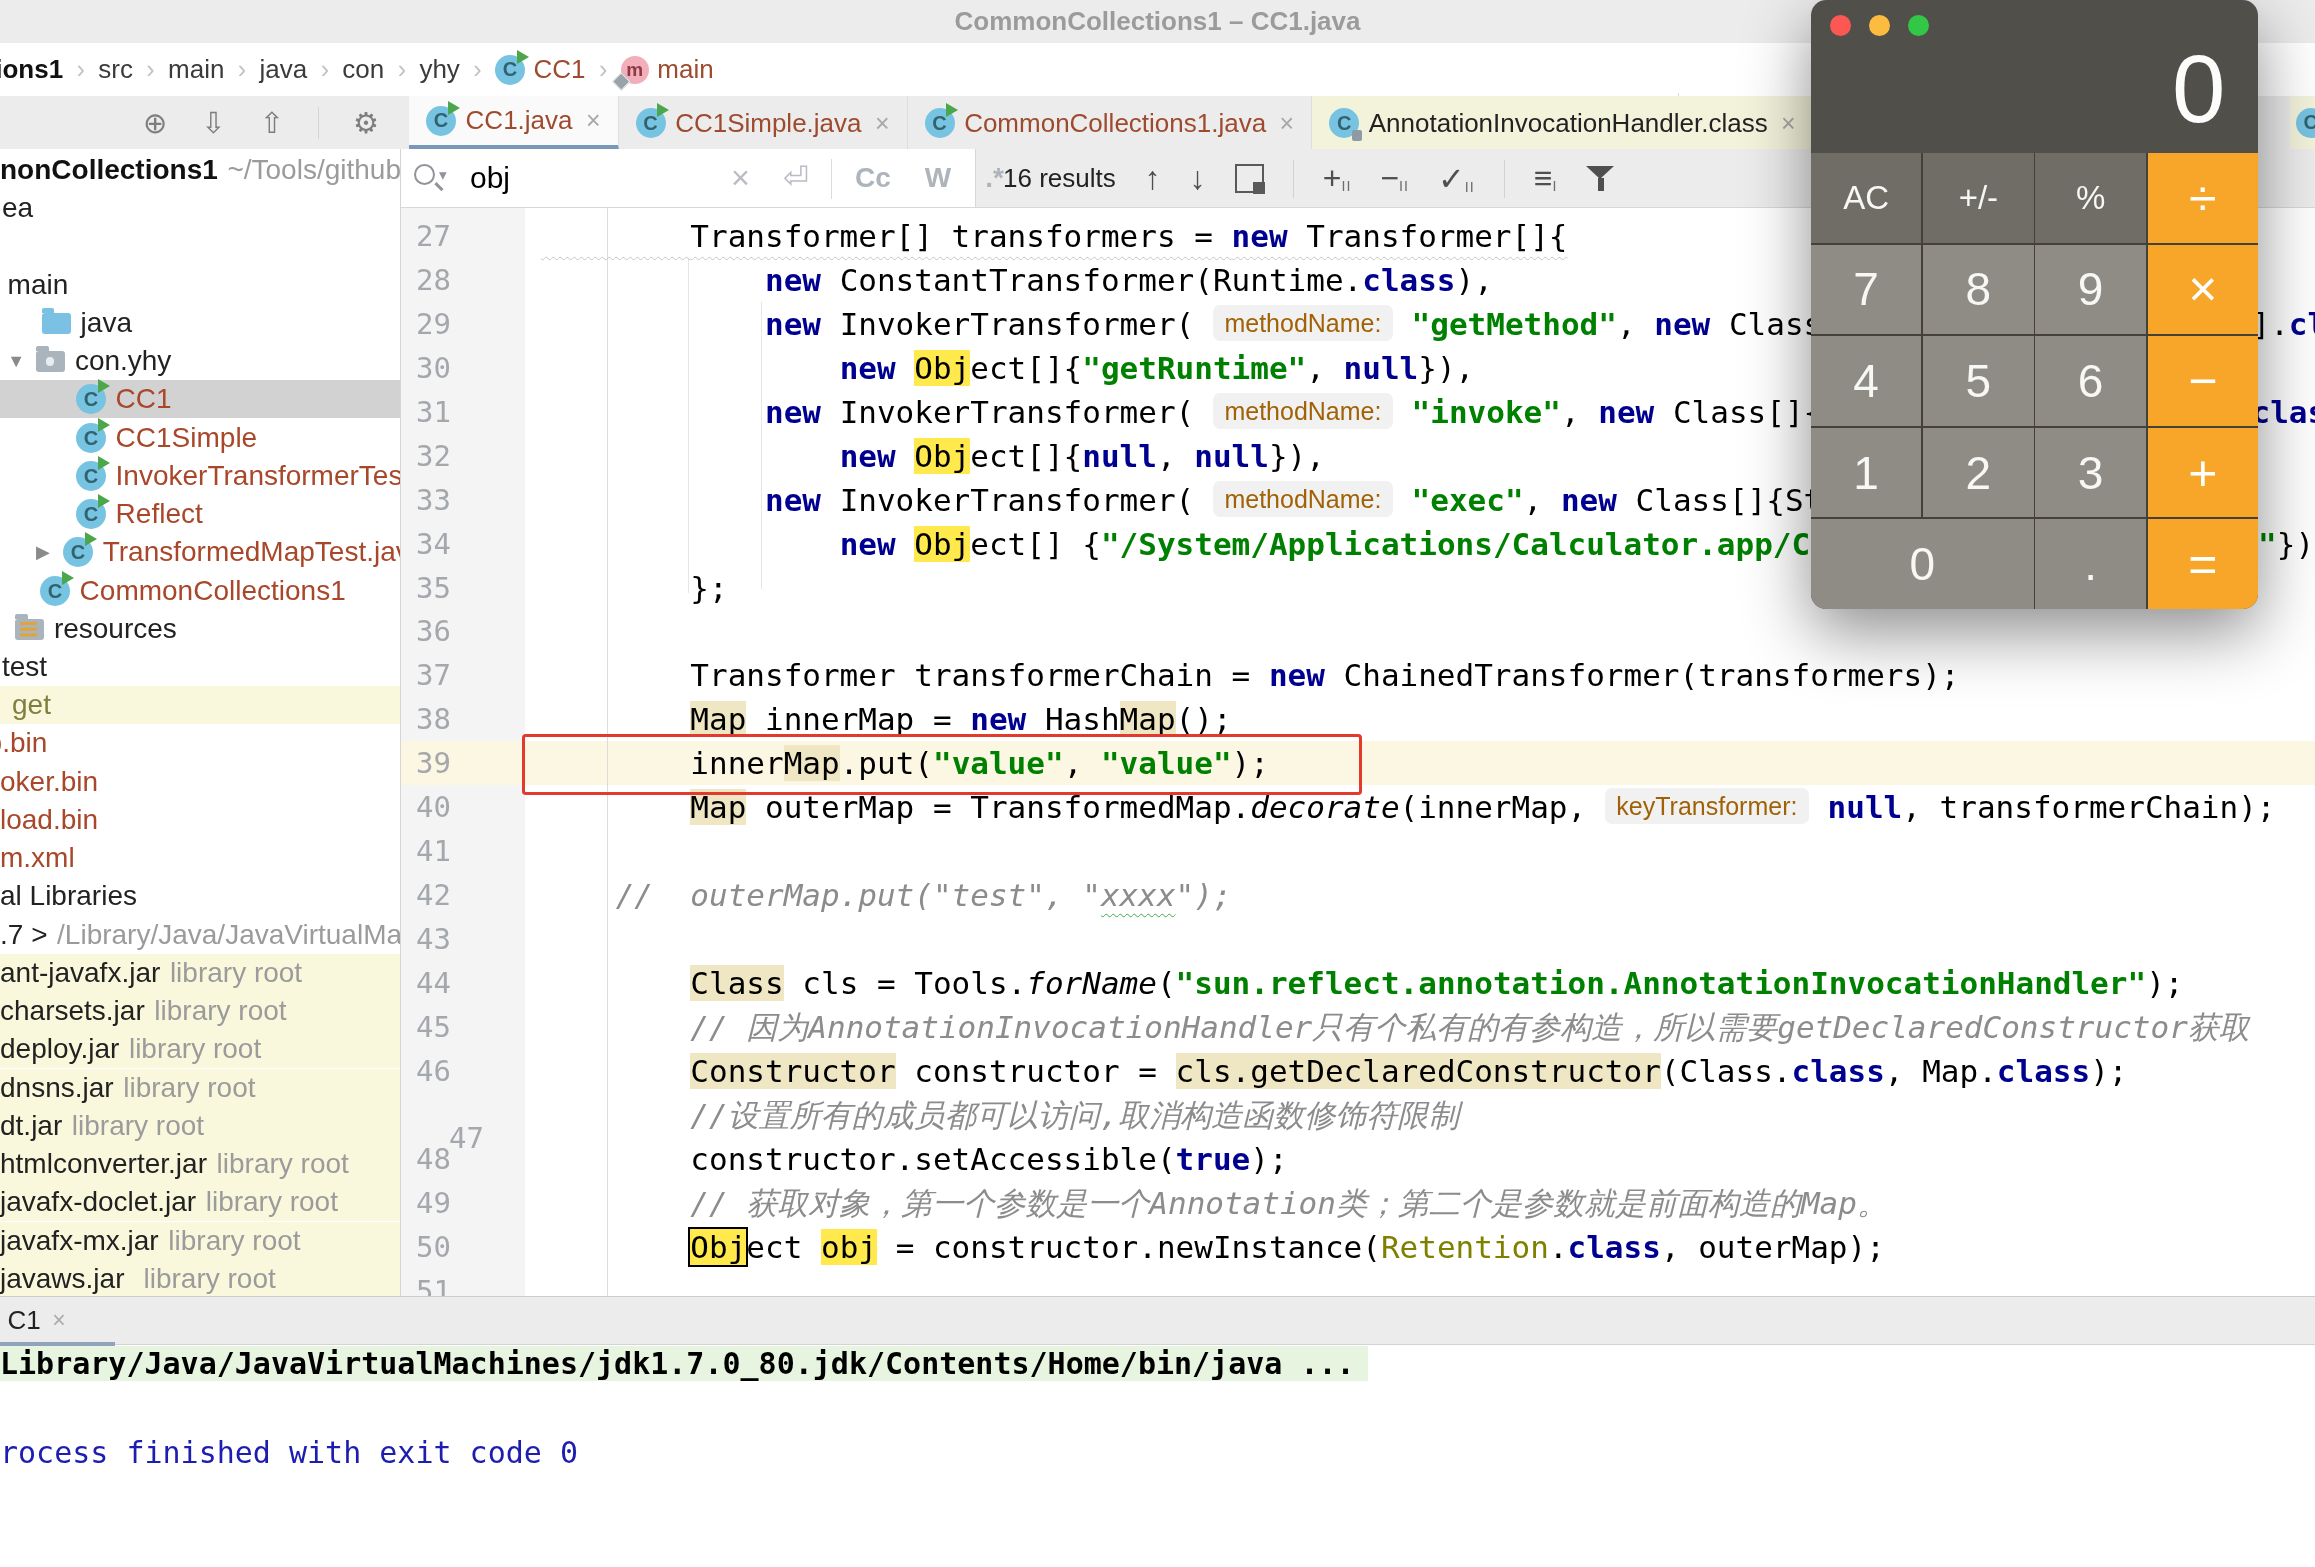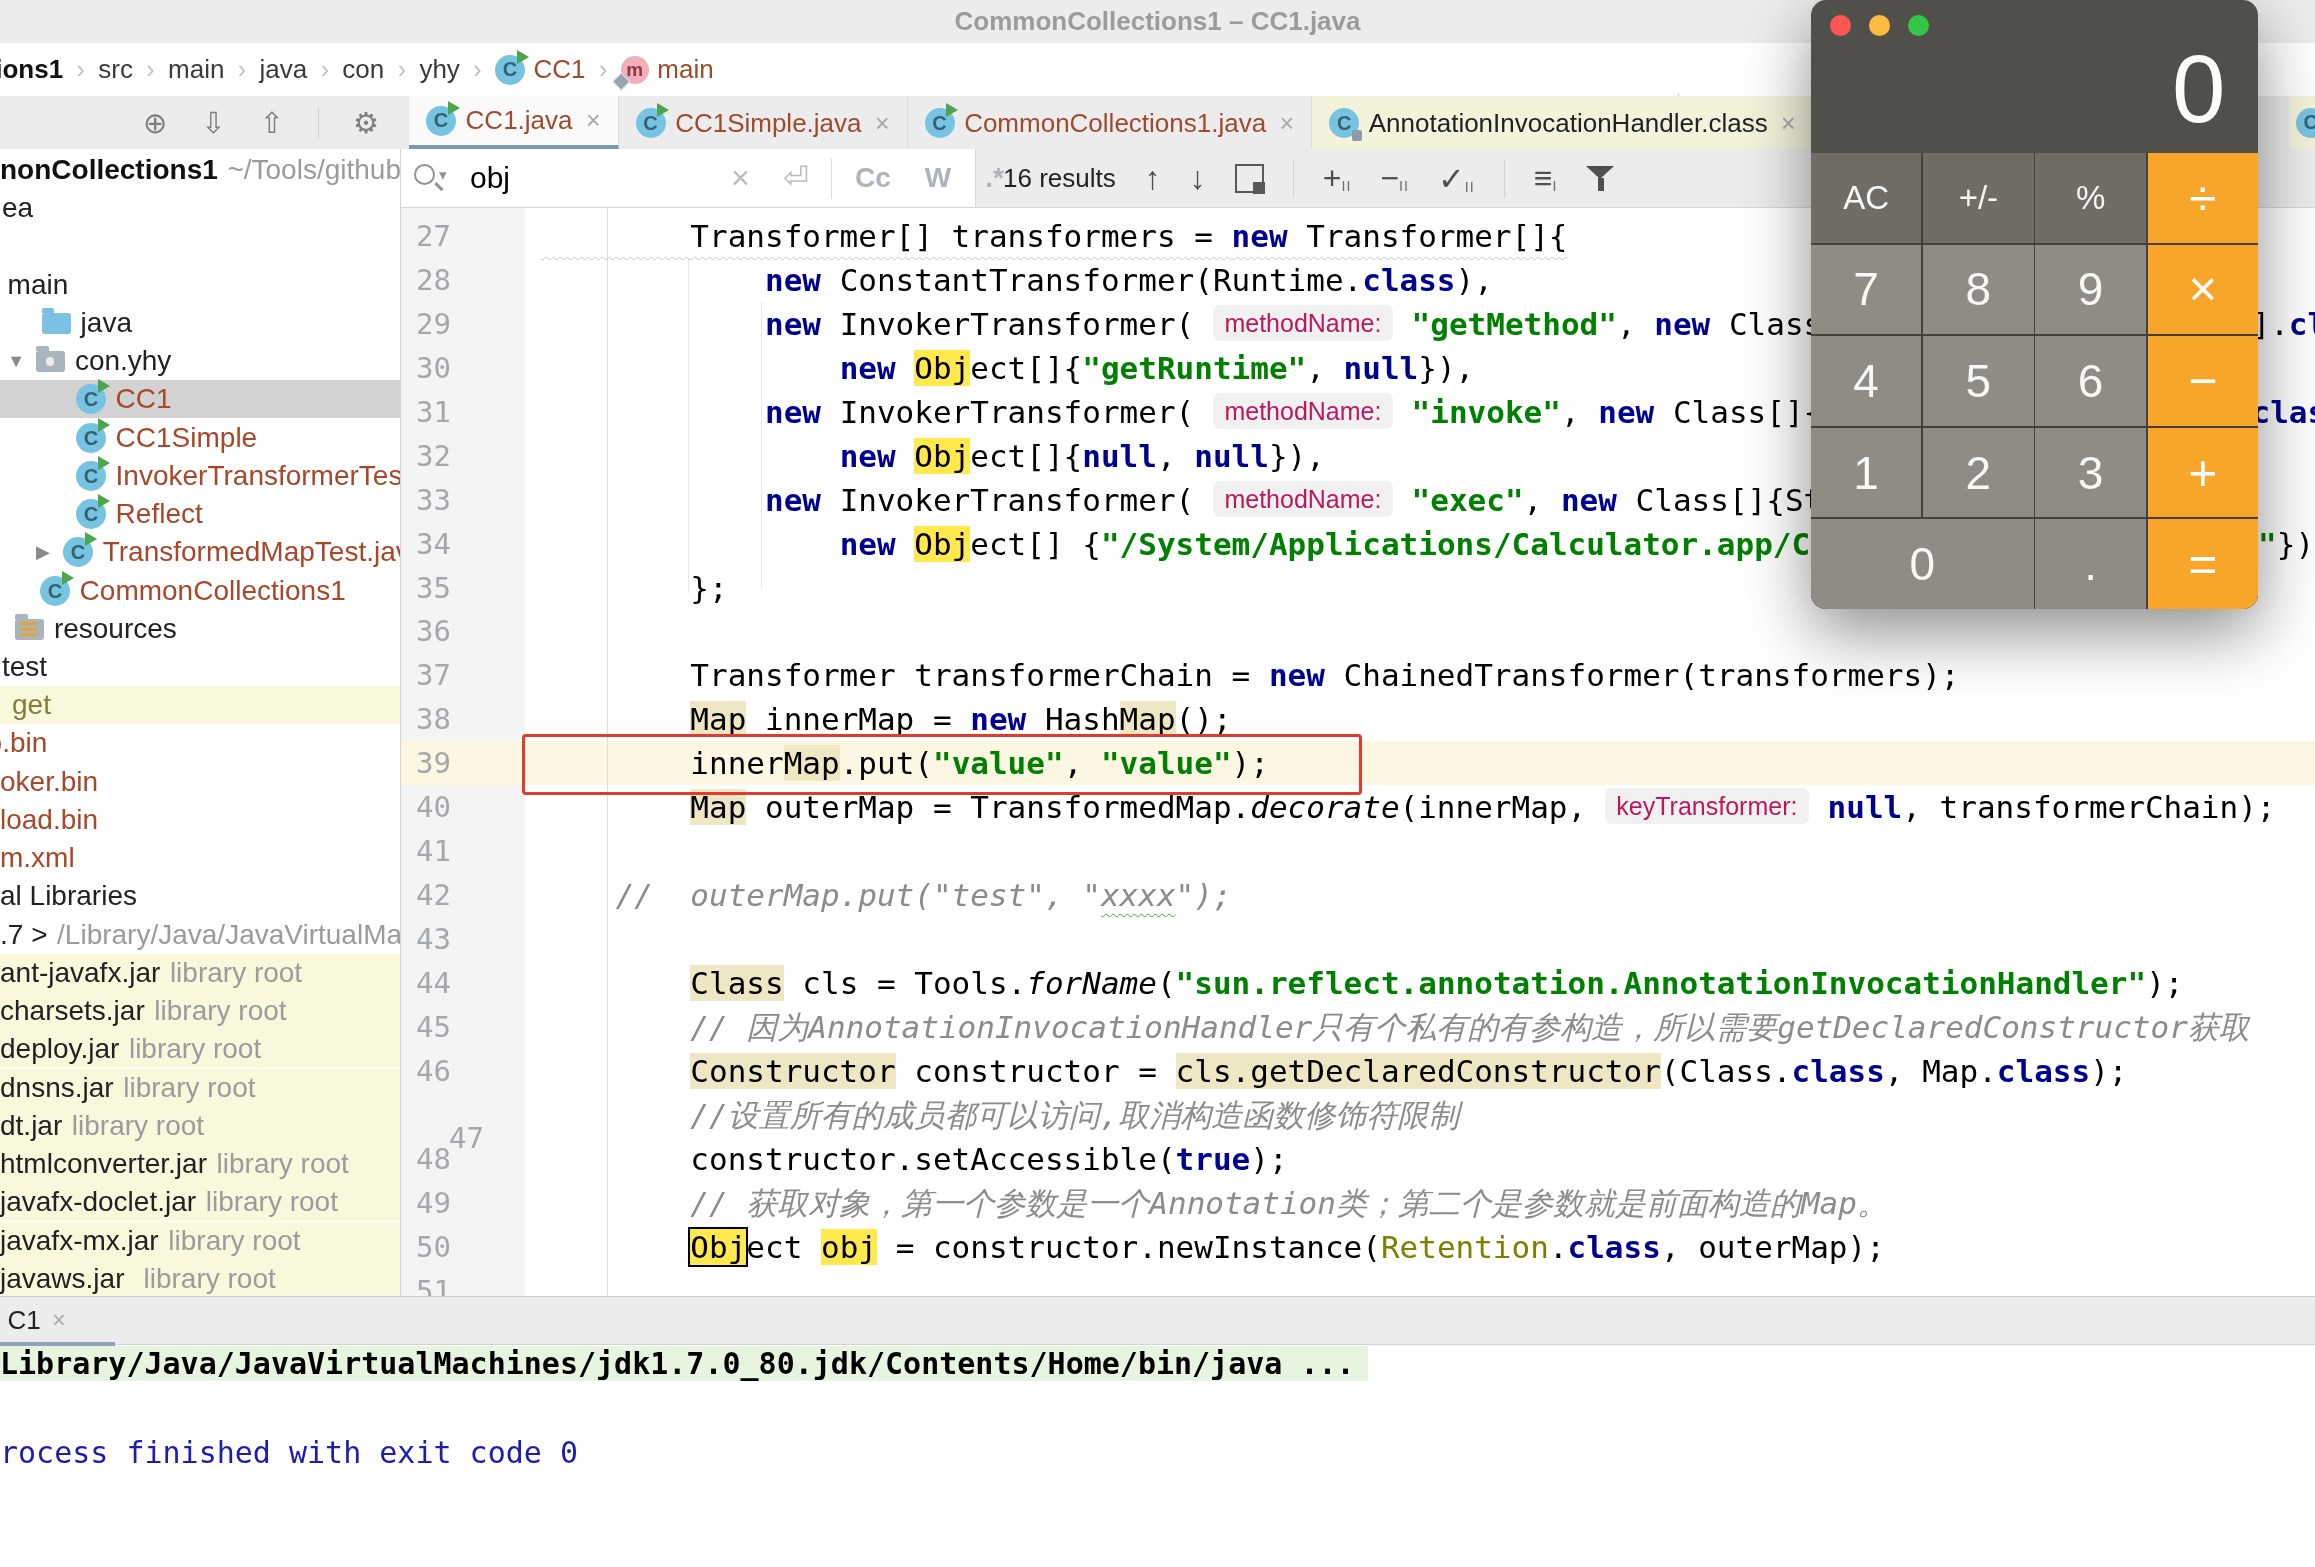--- a/index.html
+++ b/index.html
@@ -113,41 +113,41 @@
   .code-line.wavy{text-decoration:underline wavy #C6C6C6 1px;text-underline-offset:8.6px;}
   .sk{color:#000090;font-weight:bold;}
   .ss{color:#008000;font-weight:bold;}
   .sc{color:#8C8C8C;font-style:italic;}
   .sm{font-style:italic;}
   .so{color:#808000;}
   .sy{background:#FFE94D;}
   .sY{background:#FFE94D;outline:2.9px solid #000;}
   .sb{background:#EFE7C3;}
   .sg{color:#8C8C8C;font-style:italic;text-decoration:underline wavy #3CB043 1px;text-underline-offset:6.7px;}
-  .sh{display:inline-block;background:#F1F1F1;color:#be185d;border-radius:7px;
+  .sh{display:inline-block;background:#F1F1F1;color:#a16207;border-radius:7px;
       font:25px/34px "Liberation Sans",sans-serif;padding:1px 11.5px;vertical-align:2.9px;}
   #redbox{position:absolute;left:121px;top:526px;width:834px;height:55px;border:3.8px solid #E23B2E;border-radius:3.8px;}
   
   #console{position:absolute;left:0;top:1296px;width:100%;height:271px;background:#FFF;border-top:1px solid #CCC;box-sizing:border-box;}
   #cstrip{position:absolute;left:0;top:0;width:100%;height:48px;background:#ECECEC;border-bottom:1px solid #D3D3D3;box-sizing:border-box;}
   #ctab{position:absolute;left:7.6px;top:0;height:47px;display:flex;align-items:center;gap:11.5px;font-size:26px;color:#222;}
   #ctab .x{color:#ABABAB;font-size:23px;}
   #cscroll{position:absolute;left:0;top:45px;width:115px;height:11.5px;background:#8FA3BE;}
   #cline1{position:absolute;left:0;top:42px;font:bold 30px/50px "DejaVu Sans Mono",monospace;color:#000;}
   #cline1 .hl{background:#E7F4E0;padding-right:13.4px;}
   #cline2{position:absolute;left:0;top:131px;font:30px/50px "DejaVu Sans Mono",monospace;color:#1D1DB0;}
   
   #calc{position:absolute;left:1811px;top:0;width:447px;height:609px;border-radius:15.3px;
         background:#514F49;box-shadow:0 23px 67px rgba(0,0,0,.45);overflow:hidden;z-index:40;}
   #lights{position:absolute;left:19px;top:15.3px;display:flex;gap:18px;}
   #lights span{width:21px;height:21px;border-radius:50%;display:block;}
   #calcdisplay{position:absolute;right:32.5px;top:34px;color:#FCFCFB;font-size:96px;font-weight:200;
                font-family:"Liberation Sans",sans-serif;}
   #keys{position:absolute;left:0;right:0;top:153px;bottom:0;display:grid;
-        grid-template-columns:repeat(4,1fr);grid-template-rows:repeat(5,1fr);gap:1.9px;background:#454039;}
+        grid-template-columns:repeat(4,1fr);grid-template-rows:repeat(5,1fr);gap:1.9px;background:#454039;border-radius:28px;}
   .key{display:flex;align-items:center;justify-content:center;color:#F7F7F4;
        font-family:"Liberation Sans",sans-serif;}
   .key.fn{background:#6F6D66;font-size:33px;}
   .key.dg{background:#8E8C84;font-size:46px;font-weight:300;}
   .key.op{background:#F7A62A;font-size:50px;font-weight:300;color:#FFF;}
   .key.z{grid-column:1/3;}
 </style>
 </head>
 <body>
 

